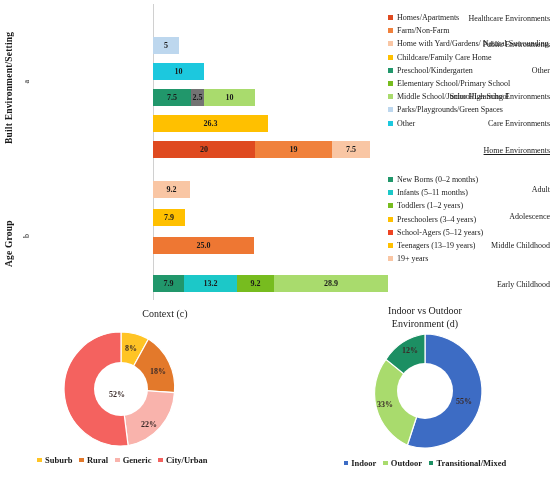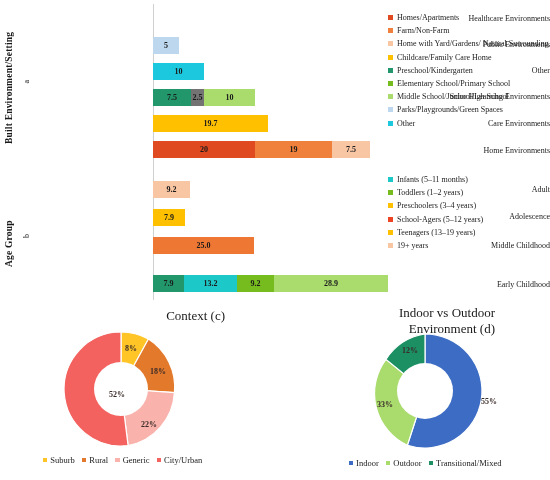--- a/index.html
+++ b/index.html
@@ -63,79 +63,80 @@
     white-space: nowrap;
   }
   .legend-swatch {
     width: 5px; height: 5px; margin-right: 4px;
     flex: 0 0 auto;
   }
 
   
   .donut-title {
     position: absolute;
-    text-align: right;
-    font-size: 13px;
+    text-align: center;
+    font-size: 10px;
     line-height: 1.25;
     color: #1a1a1a;
   }
   .donut-wrap { position: absolute; }
   .slice-label {
     position: absolute;
     font-size: 8px;
     font-weight: bold;
     color: #3a2a28;
     transform: translate(-50%, -50%);
     white-space: nowrap;
   }
   .donut-legend {
     position: absolute;
     display: flex;
     align-items: center;
     justify-content: center;
     gap: 7px;
     font-size: 8.5px;
     white-space: nowrap;
+    font-weight: bold;
   }
   .donut-legend .li { display: flex; align-items: center; }
   .donut-legend .sw { width: 4.5px; height: 4.5px; margin-right: 3px; }
 </style>
 </head>
 <body>
 
 <div id="page">
 
   <div class="axis-title" style="left:4px; top:8px; height:160px; width:12px;">Built Environment/Setting</div>
   <div class="panel-letter" style="left:22px; top:80px;">a</div>
 
   <div class="baseline" style="left:153px; top:4px; height:164px;"></div>
 
   <div class="cat-label" style="top:15px; width:148px;">Healthcare Environments</div>
   <div class="cat-label" style="top:41px; width:148px;">Public Environments</div>
   <div class="cat-label" style="top:67px; width:148px;">Other</div>
   <div class="cat-label" style="top:120px; width:148px;">Care Environments</div>
   <div class="cat-label" style="top:93px; width:148px;">School/Learning Environments</div>
-  <div class="cat-label" style="top:147px; width:148px;">Home Environments</div>
+  <div class="cat-label" style="top:147px; width:148px;text-decoration:underline;">Home Environments</div>
 
   <div class="bar-row" style="left:153px; top:37px; width:26px;">
     <div class="seg" style="left:0; width:26px; background:#BDD7EE;">5</div>
   </div>
 
   <div class="bar-row" style="left:153px; top:63px; width:51px;">
     <div class="seg" style="left:0; width:51px; background:#1CC8DE;">10</div>
   </div>
 
   <div class="bar-row" style="left:153px; top:89px; width:102px;">
     <div class="seg" style="left:0; width:38px; background:#21976B;">7.5</div>
     <div class="seg" style="left:38px; width:13px; background:#737373;">2.5</div>
     <div class="seg" style="left:51px; width:51px; background:#A9DB6D;">10</div>
   </div>
 
   <div class="bar-row" style="left:153px; top:115px; width:115px;">
-    <div class="seg" style="left:0; width:115px; background:#FFC000;">19.7</div>
+    <div class="seg" style="left:0; width:115px; background:#FFC000;">26.3</div>
   </div>
 
   <div class="bar-row" style="left:153px; top:141px; width:217px;">
     <div class="seg" style="left:0; width:102px; background:#DF4A20;">20</div>
     <div class="seg" style="left:102px; width:77px; background:#F0813C;">19</div>
     <div class="seg" style="left:179px; width:38px; background:#F9C6A4;">7.5</div>
   </div>
 
   <div class="legend" style="left:388px; top:11px;">
     <div class="legend-item">
@@ -199,20 +200,24 @@
   </div>
 
   <div class="bar-row" style="left:153px; top:275px; width:235px;">
     <div class="seg" style="left:0; width:31px; background:#21976B;">7.9</div>
     <div class="seg" style="left:31px; width:53px; background:#1CC8C8;">13.2</div>
     <div class="seg" style="left:84px; width:37px; background:#77BC1F;">9.2</div>
     <div class="seg" style="left:121px; width:114px; background:#A9DB6D;">28.9</div>
   </div>
 
   <div class="legend" style="left:388px; top:173px;">
+    <div class="legend-item">
+      <span class="legend-swatch" style="background:#21976B;"></span>
+      <span>New Borns (0–2 months)</span>
+    </div>
     <div class="legend-item">
       <span class="legend-swatch" style="background:#1CC8C8;"></span>
       <span>Infants (5–11 months)</span>
     </div>
     <div class="legend-item">
       <span class="legend-swatch" style="background:#77BC1F;"></span>
       <span>Toddlers (1–2 years)</span>
     </div>
     <div class="legend-item">
       <span class="legend-swatch" style="background:#FFC000;"></span>
@@ -279,21 +284,21 @@
   <div class="donut-wrap" style="left:366px; top:332px; width:118px; height:118px;">
     <svg width="118" height="118" viewBox="0 0 118 118">
 
       <path d="M59 59 L59 2 A57 57 0 1 1 41.38 113.21 Z" fill="#3D6CC4" stroke="#ffffff" stroke-width="1.2"></path>
 
       <path d="M59 59 L41.38 113.21 A57 57 0 0 1 19.98 27.35 Z" fill="#A9DB6D" stroke="#ffffff" stroke-width="1.2"></path>
 
       <path d="M59 59 L19.98 27.35 A57 57 0 0 1 59 2 Z" fill="#1C8F63" stroke="#ffffff" stroke-width="1.2"></path>
       <circle cx="59" cy="59" r="28" fill="#ffffff"></circle>
     </svg>
-    <div class="slice-label" style="left:98px; top:69px;margin-left:25px;">55%</div>
+    <div class="slice-label" style="left:98px; top:69px;">55%</div>
     <div class="slice-label" style="left:19px; top:72px;">33%</div>
     <div class="slice-label" style="left:44px; top:18px;">12%</div>
   </div>
 
   <div class="donut-legend" style="left:330px; top:458px; width:190px;">
     <span class="li">
       <span class="sw" style="background:#3D6CC4;"></span>
       <span>Indoor</span>
     </span>
     <span class="li">

